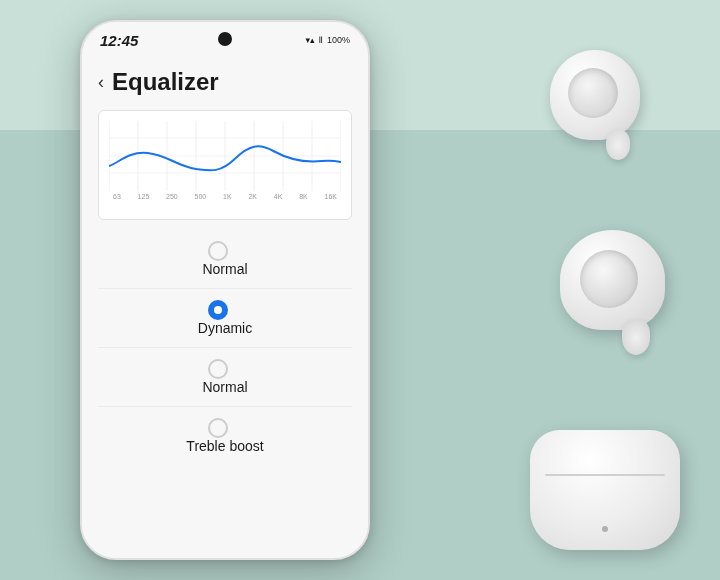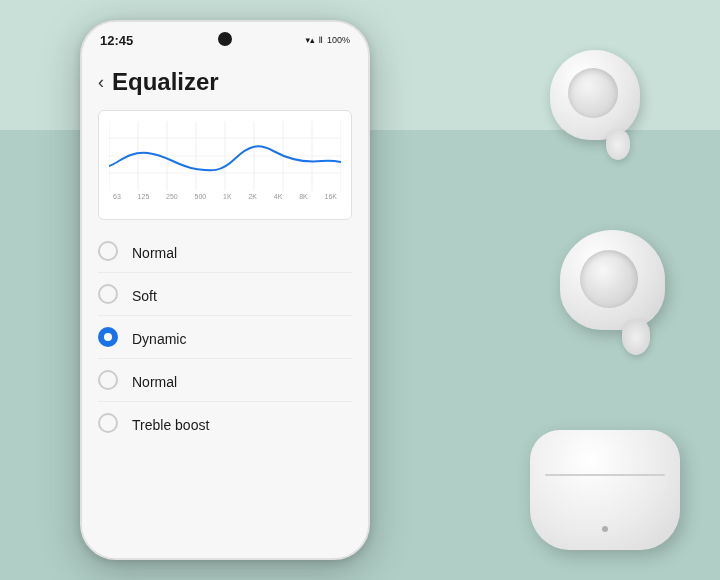--- a/index.html
+++ b/index.html
@@ -55,23 +55,24 @@
       top: 0;
       left: 50%;
       transform: translateX(-50%);
       width: 14px;
       height: 14px;
       background: #1a1a1a;
       border-radius: 50%;
       top: 10px;
     }
     .status-time {
-      font-size: 13px;
+      font-size: 15px;
       font-weight: 600;
       color: #1a1a1a;
+      font-style: italic;
     }
     .status-icons {
       display: flex;
       align-items: center;
       gap: 4px;
       font-size: 9px;
       color: #1a1a1a;
     }
 
     
@@ -128,24 +129,25 @@
       color: #999;
     }
 
     
     .eq-options {
       padding: 0 16px;
       overflow-y: auto;
     }
     .eq-option {
       display: flex;
-      align-items: flex-end;
+      align-items: center;
       padding: 11px 0;
       border-bottom: 1px solid #ebebeb;
       cursor: pointer;
+      flex-direction: column;
     }
     .eq-option:last-child {
       border-bottom: none;
     }
     .radio-outer {
       width: 20px;
       height: 20px;
       border-radius: 50%;
       border: 2px solid #ccc;
       display: flex;
@@ -346,26 +348,20 @@
     <div class="eq-options">
 
       <div class="eq-option">
         <div class="radio-outer">
           
         </div>
         <span class="eq-option-label">Normal</span>
       </div>
 
 
-      <div class="eq-option">
-        <div class="radio-outer">
-          
-        </div>
-        <span class="eq-option-label">Soft</span>
-      </div>
 
       <div class="eq-option">
         <div class="radio-outer selected">
           <div class="radio-inner"></div>
         </div>
         <span class="eq-option-label">Dynamic</span>
       </div>
 
       <div class="eq-option">
         <div class="radio-outer">

